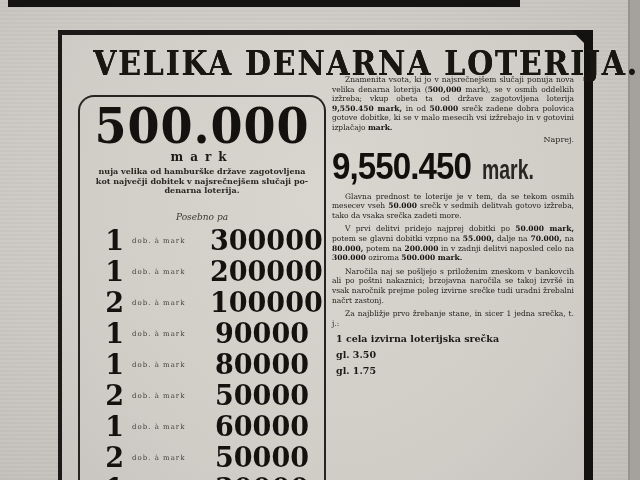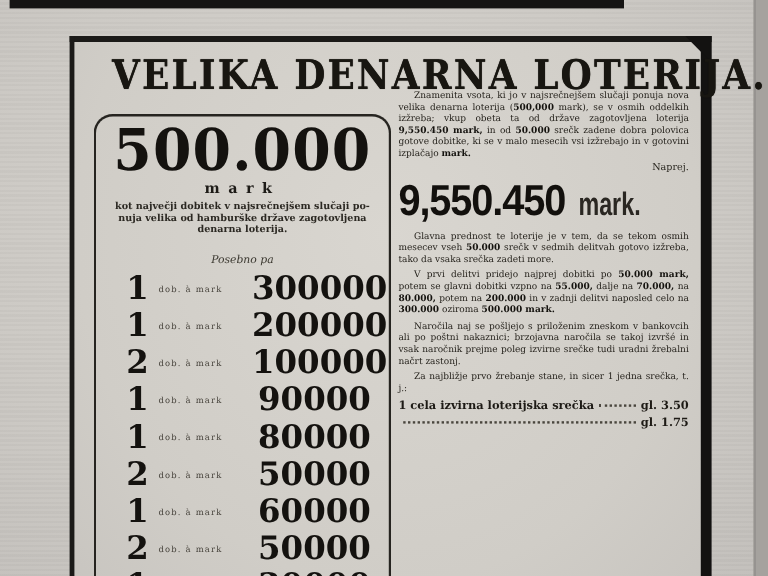--- a/index.html
+++ b/index.html
@@ -48,43 +48,43 @@
     filter:blur(0.38px);margin:0 0 4px 0;}
   .para .b{font-weight:bold;color:#15130f;}
   .para-tail{font-size:8px;text-align:right;color:#2c2922;filter:blur(0.3px);margin:-2px 0 2px 0;}
   .jackpot-line{margin:2px 0 4px 0;white-space:nowrap;}
   .jackpot-amount{display:inline-block;font-family:"Liberation Sans", sans-serif;font-weight:bold;
     font-size:36px;letter-spacing:-1px;transform:scaleX(0.92);transform-origin:left center;color:#12100d;}
   .jackpot-currency{display:inline-block;font-family:"Liberation Sans", sans-serif;font-weight:bold;
     font-size:27px;transform:scaleX(0.72);transform-origin:left center;margin-left:-6px;color:#2a2722;}
   .price-lines{margin-top:3px;}
   .price-line{display:flex;align-items:baseline;font-size:9.5px;font-weight:bold;color:#1d1a15;
-    line-height:14px;filter:blur(0.25px);white-space:nowrap;}
+    line-height:14px;filter:blur(0.25px);white-space:nowrap;flex-direction:column;}
   .price-leader{flex:1;margin:0 4px;border-bottom:2px dotted #4a463e;transform:translateY(-2px);}
   .price-value{font-size:9.5px;}
 </style>
 </head>
 <body>
 
 <div class="stage">
 
   <div class="scan-top-strip"></div>
   <div class="scan-right-band"></div>
 
   <div class="ad-frame">
     <div class="chamfer"></div>
 
     <div class="title-plate">VELIKA DENARNA LOTERIJA.</div>
 
     <div class="prize-box">
       <div class="amount-headline">500.000</div>
       <div class="currency-line">mark</div>
       <div class="fine-lines">
+        <div>nuja velika od hamburške države zagotovljena</div>
         <div>kot največji dobitek v najsrečnejšem slučaji po-</div>
-        <div>nuja velika od hamburške države zagotovljena</div>
         <div>denarna loterija.</div>
       </div>
       <div class="note-italic">Posebno pa</div>
 
       <div class="prize-list">
 
           <div class="prize-row">
             <span class="prize-count">1</span>
             <span class="prize-unit">dob. à mark</span>
             <span class="prize-amount">300000</span>

